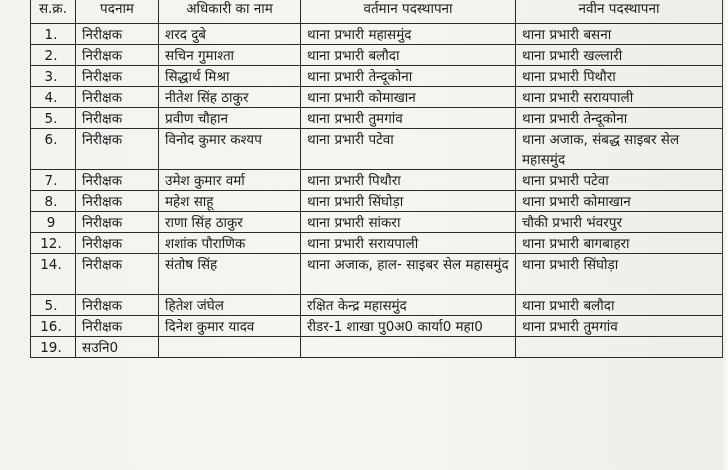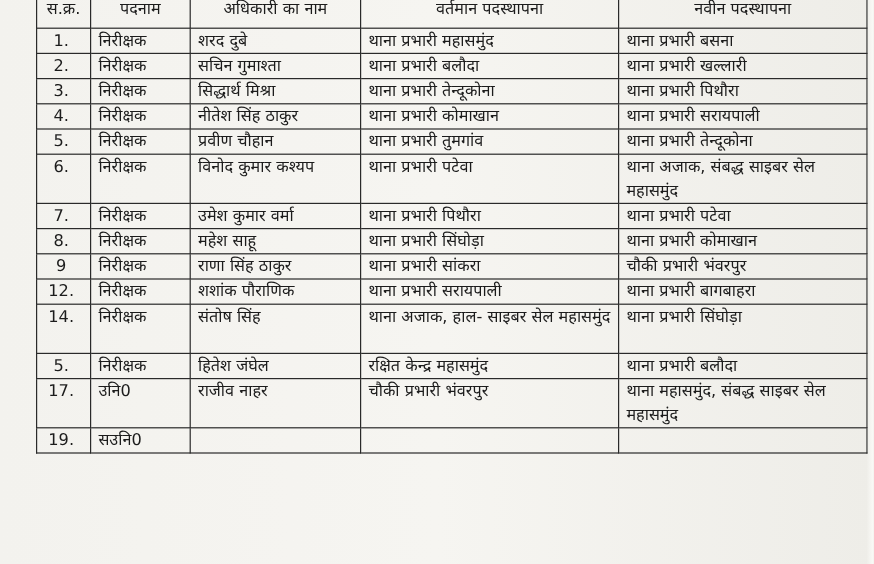--- a/index.html
+++ b/index.html
@@ -150,26 +150,26 @@
         <td>थाना अजाक, हाल- साइबर सेल महासमुंद</td>
         <td>थाना प्रभारी सिंघोड़ा</td>
       </tr>
       <tr class="r1">
         <td class="sn">5.</td>
         <td>निरीक्षक</td>
         <td>हितेश जंघेल</td>
         <td>रक्षित केन्द्र महासमुंद</td>
         <td>थाना प्रभारी बलौदा</td>
       </tr>
-      <tr class="r2">
-        <td class="sn">17.</td>
-        <td>उनि0</td>
-        <td>राजीव नाहर</td>
-        <td>चौकी प्रभारी भंवरपुर</td>
-        <td>थाना महासमुंद, संबद्ध साइबर सेल महासमुंद</td>
+      <tr class="r1">
+        <td class="sn">16.</td>
+        <td>निरीक्षक</td>
+        <td>दिनेश कुमार यादव</td>
+        <td>रीडर-1 शाखा पु0अ0 कार्या0 महा0</td>
+        <td>थाना प्रभारी तुमगांव</td>
       </tr>
       <tr class="r1 partial">
         <td class="sn">19.</td>
         <td>सउनि0</td>
         <td></td>
         <td></td>
         <td></td>
       </tr>
     </tbody>
   </table>

